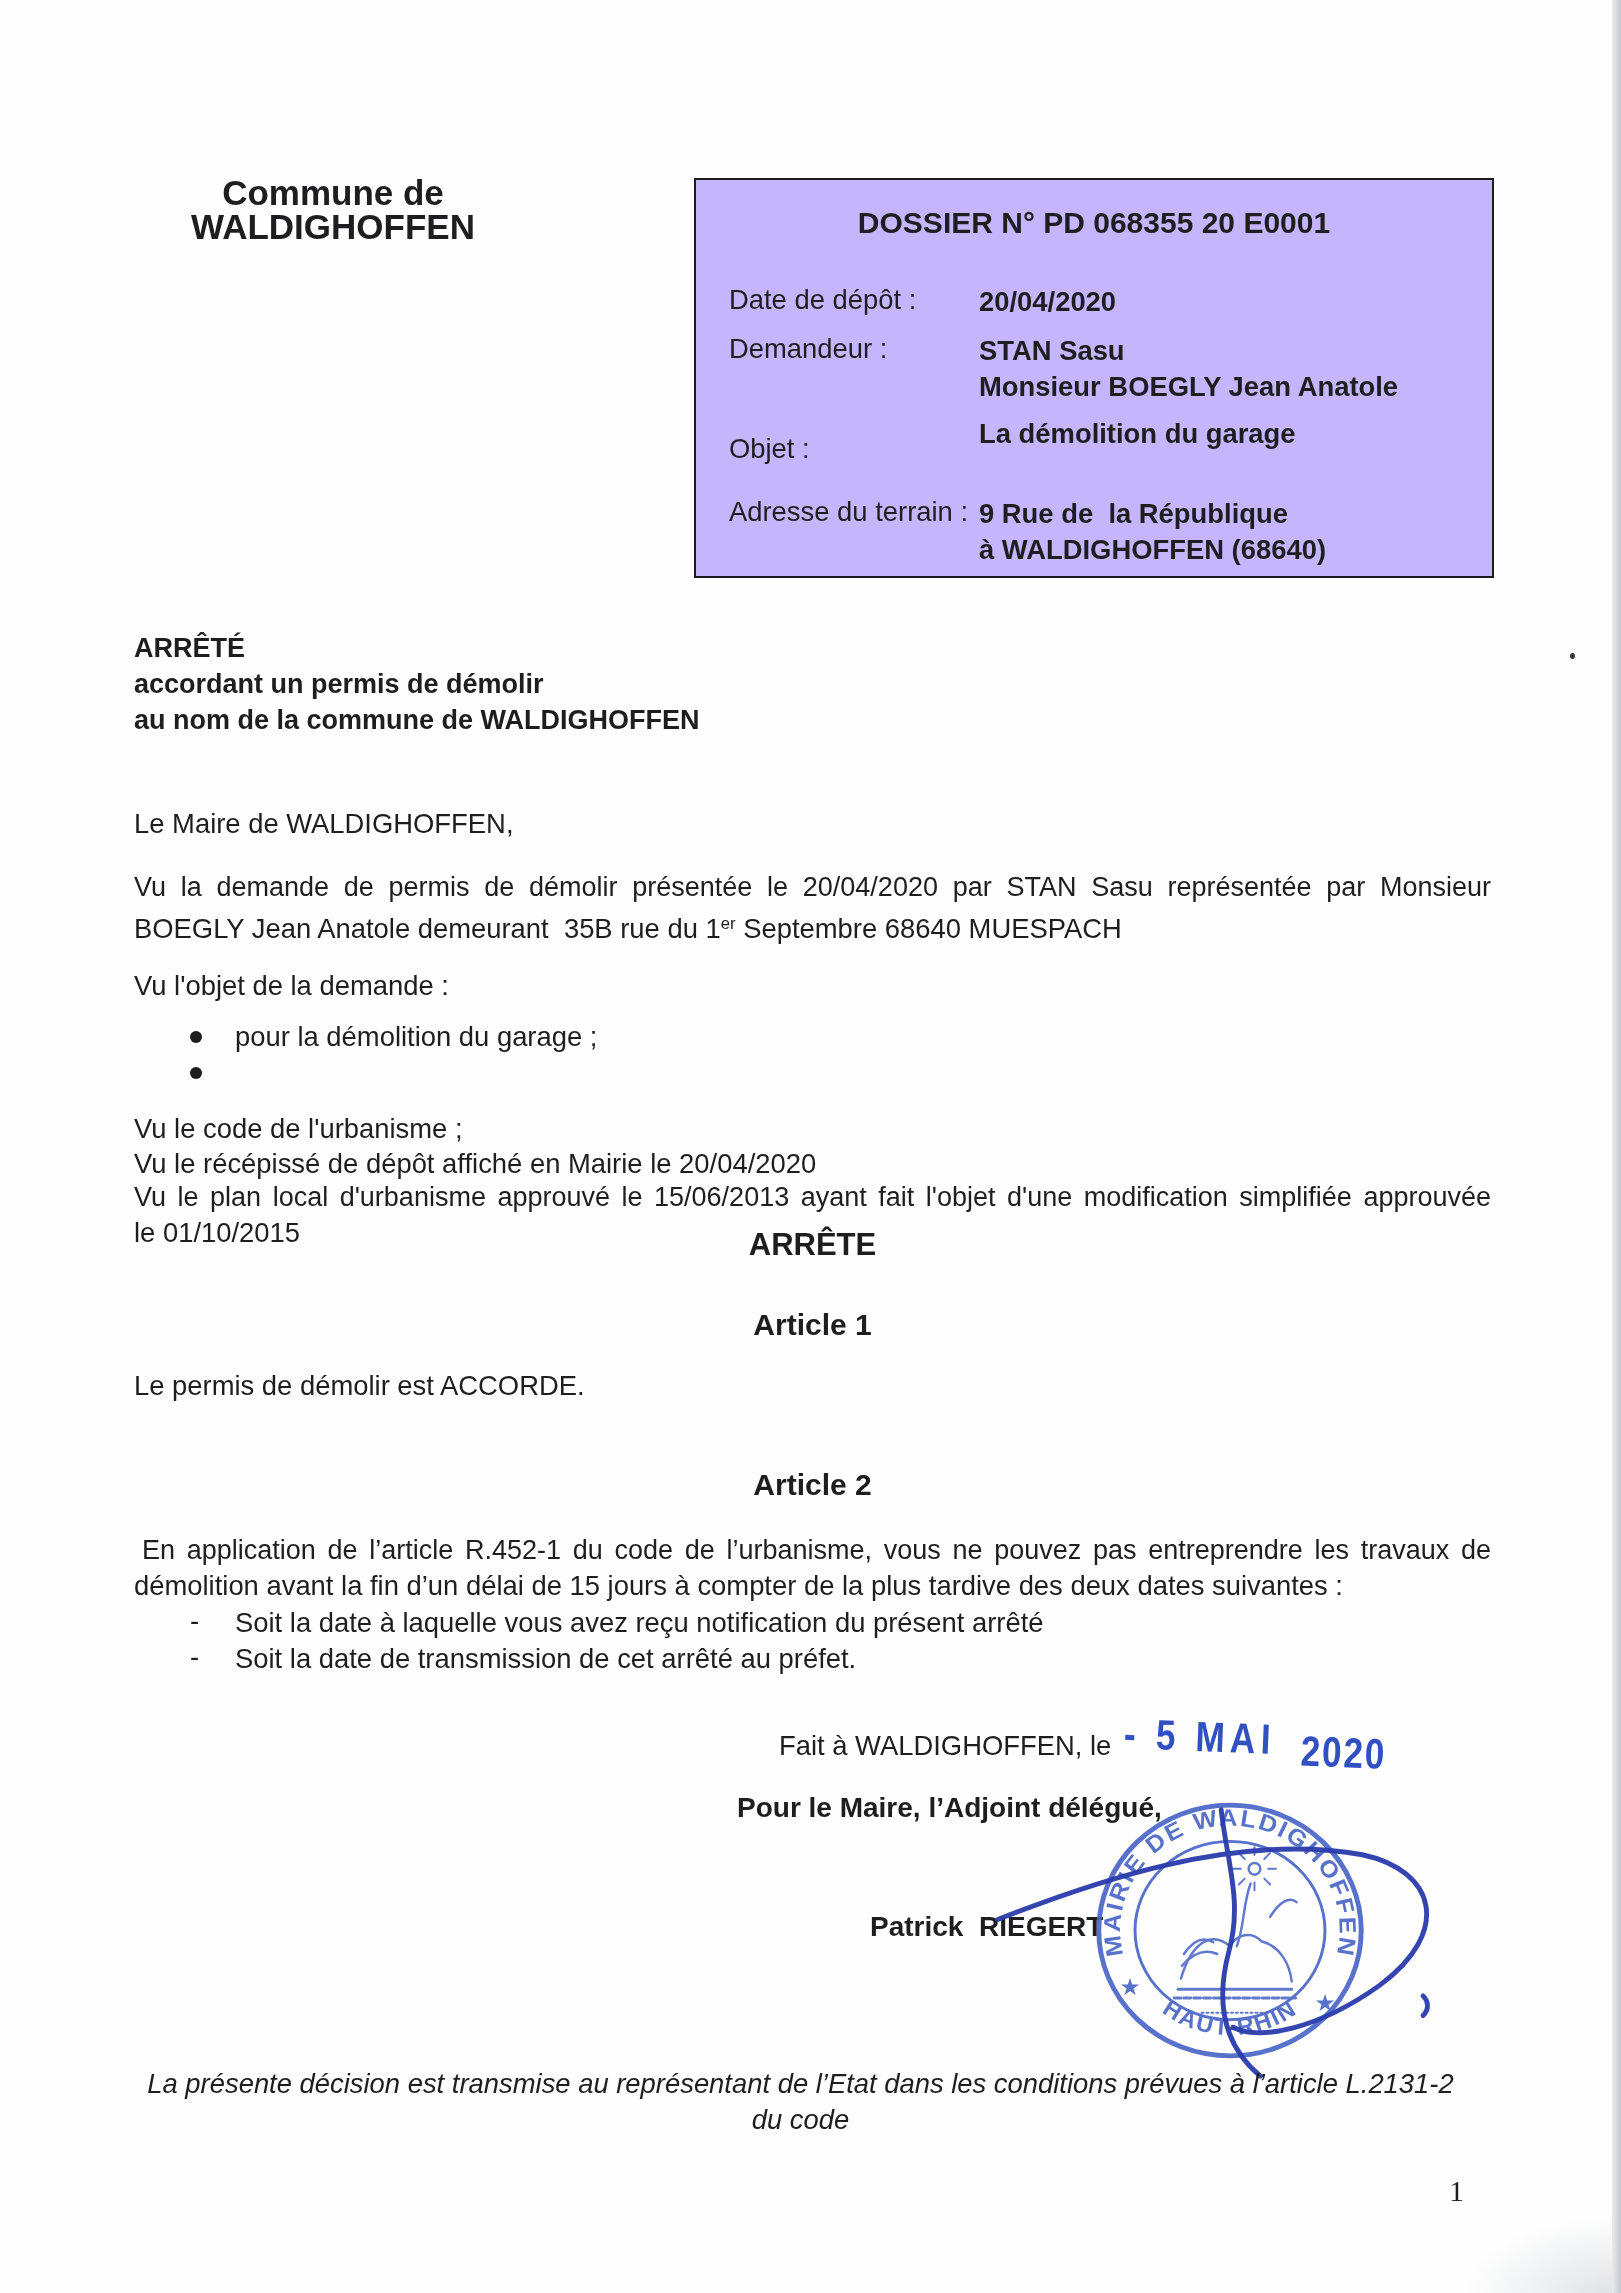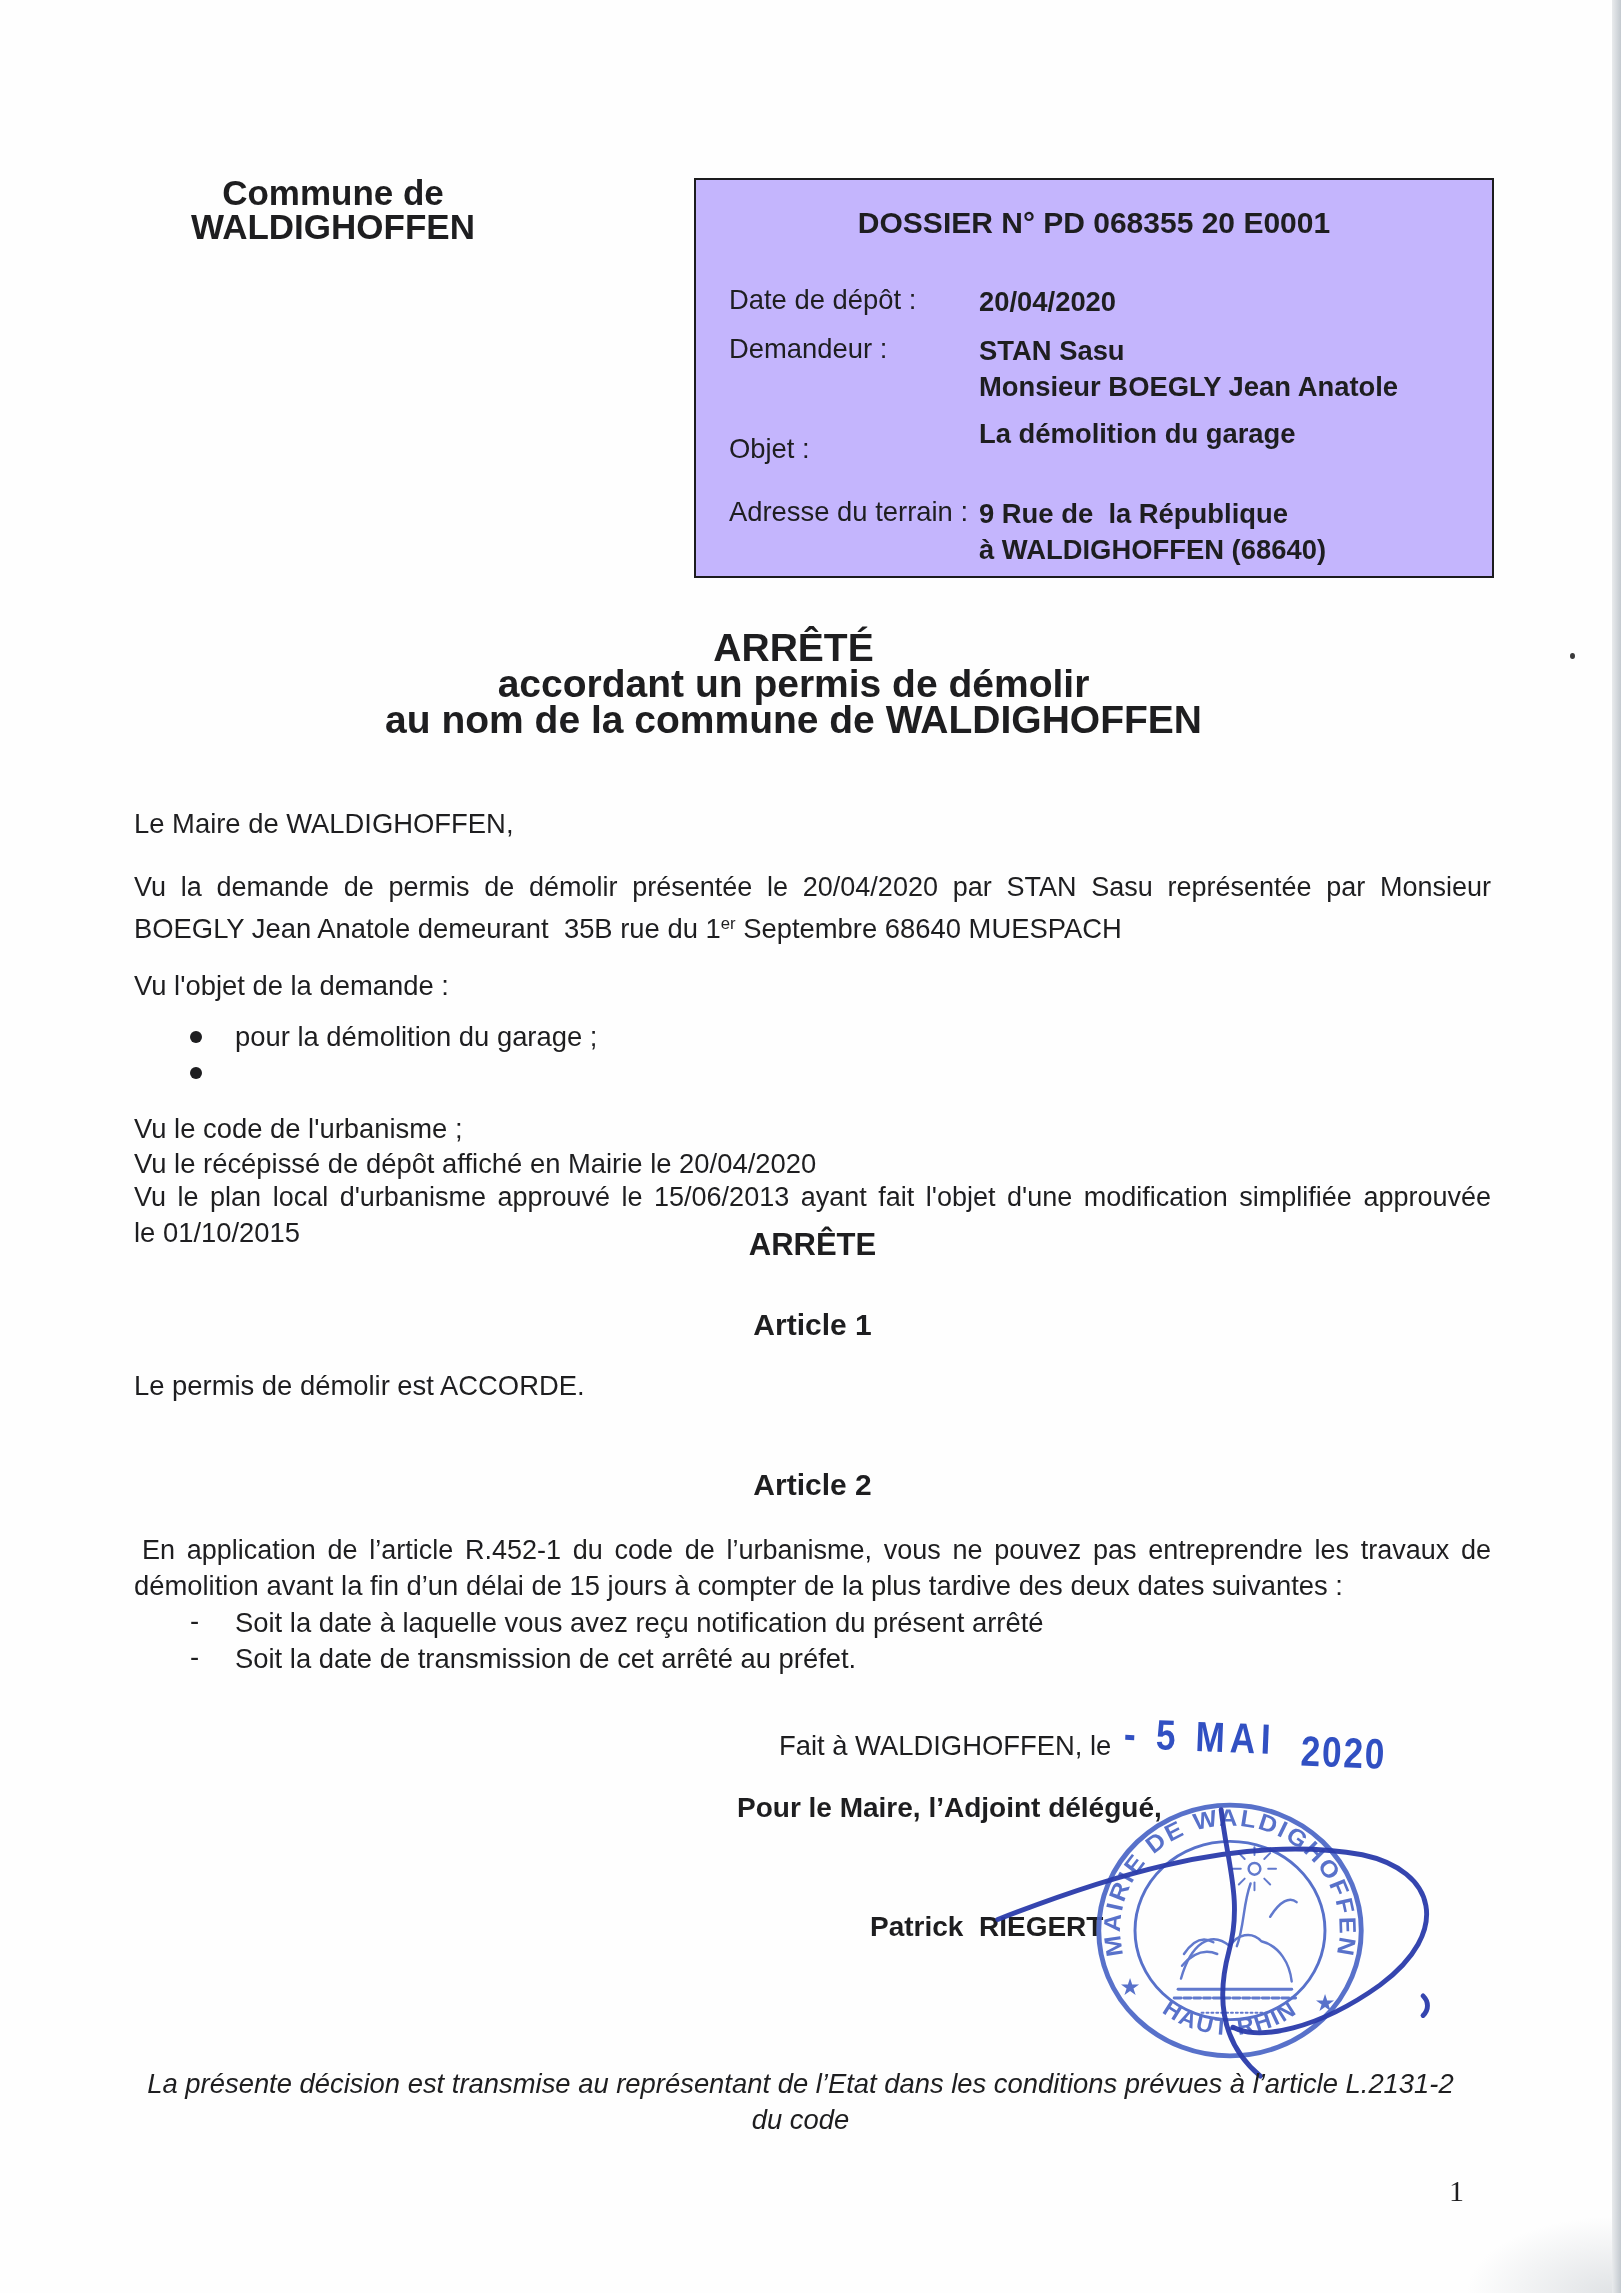--- a/index.html
+++ b/index.html
@@ -22,22 +22,22 @@
 
   
   .dossier-box { position:absolute; left:694px; top:178px; width:796px; height:396px;
     border:2.9px solid #1c1c1e; background:#c4b5fd; }
   .box-title { position:absolute; left:0; top:25.5px; width:100%; text-align:center;
     font-weight:bold; font-size:30px; }
   .flabel { position:absolute; left:33px; font-size:27.4px; }
   .fvalue { position:absolute; left:283px; font-size:27.4px; font-weight:bold; line-height:36px; white-space:pre; }
 
   
-  .title-block { position:absolute; left:134px; top:630px; width:1319px; text-align:center;
-    font-weight:bold; font-size:39px; line-height:36px; }
+  .title-block { position:absolute; left:134px; top:630px; width:1319px; text-align:left;
+    font-weight:bold; font-size:27px; line-height:36px; }
 
   .heading { position:absolute; left:134px; width:1357px; text-align:center; font-weight:bold; }
 
   .bullet-dot { position:absolute; left:190px; width:11.8px; height:11.8px; border-radius:50%; background:#1e1e20; }
   .dash-mark { position:absolute; left:190px; font-size:27.4px; }
 
   
   .date-stamp {
     position:absolute; left:1125px; top:1710px; color:#3150c2;
     font-weight:bold; font-size:40px; letter-spacing:5.9px; white-space:pre;

